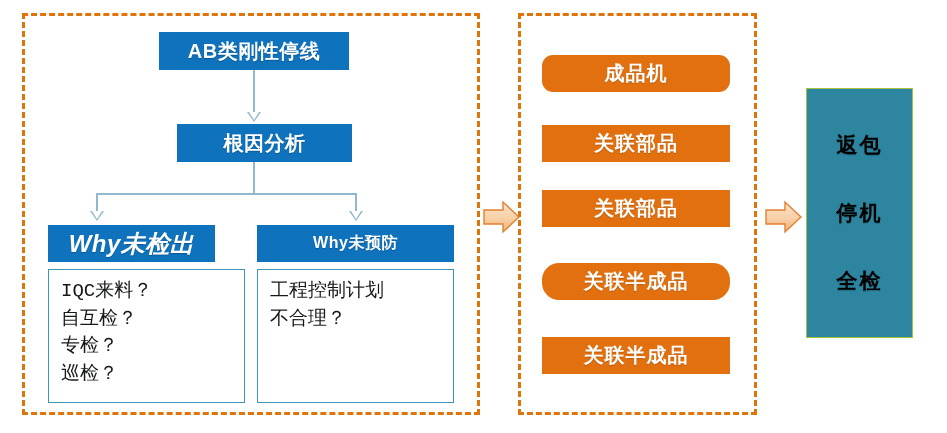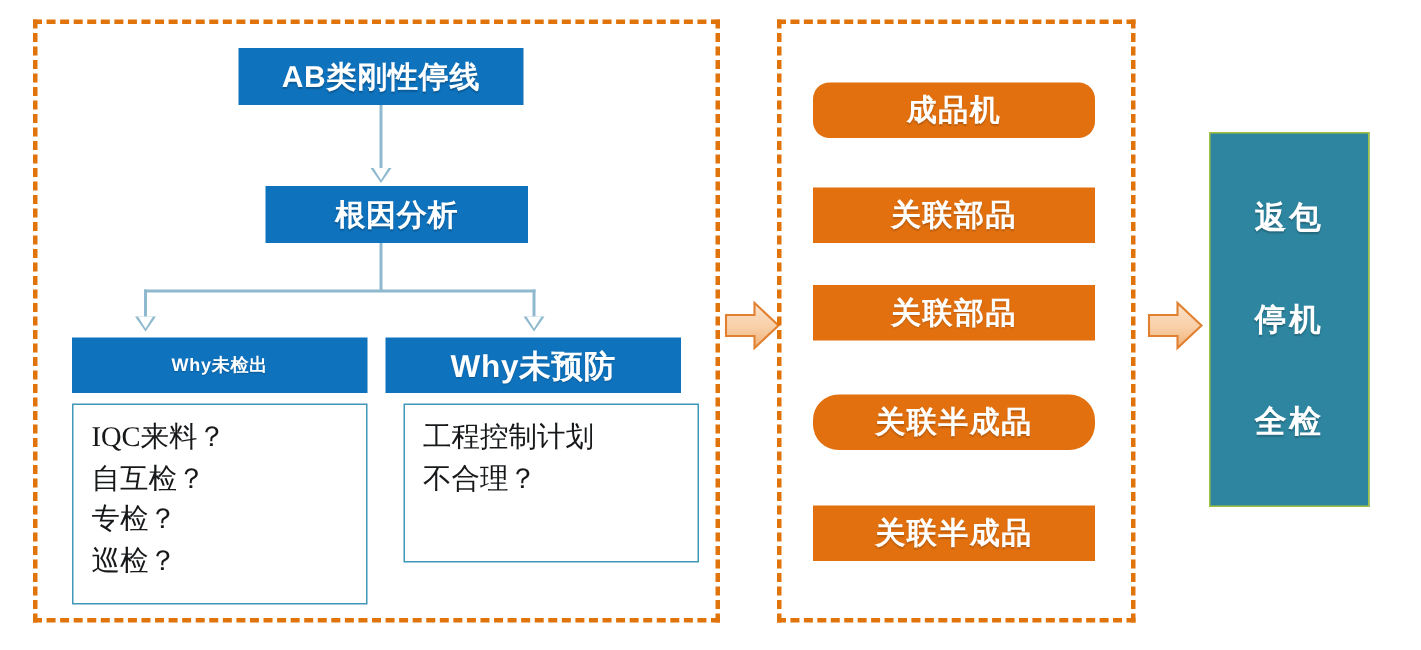--- a/index.html
+++ b/index.html
@@ -36,35 +36,35 @@
     font-weight: bold;
     display: flex;
     align-items: center;
     justify-content: center;
     box-sizing: border-box;
     letter-spacing: 0.5px;
     text-shadow: 0 1px 1px rgba(0,0,0,0.22);
   }
   #box-ab      { left: 159px; top: 32px;  width: 190px; height: 38px; font-size: 20px; }
   #box-root    { left: 177px; top: 124px; width: 175px; height: 38px; font-size: 20px; }
-  #box-why1    { left: 48px;  top: 225px; width: 197px; height: 37px; font-size: 12px; }
-  #box-why2    { left: 257px; top: 225px; width: 197px; height: 37px; font-size: 21px; }
+  #box-why1    { left: 48px;  top: 225px; width: 167px; height: 37px; font-size: 24px; font-style: italic; }
+  #box-why2    { left: 257px; top: 225px; width: 197px; height: 37px; font-size: 16px; }
 
   
   .note-box {
     position: absolute;
     background: #ffffff;
     border: 1.5px solid #3E96B8;
     box-sizing: border-box;
     padding: 8px 10px 0 12px;
   }
   #note-1 { left: 48px;  top: 269px; width: 197px; height: 134px; }
-  #note-2 { left: 269px; top: 269px; width: 197px; height: 106px; }
+  #note-2 { left: 257px; top: 269px; width: 197px; height: 134px; }
   .note-line {
-    font-family: Liberation Serif, serif;
+    font-family: Liberation Mono, monospace;
     font-size: 19px;
     color: #16181a;
     line-height: 1.45;
     white-space: nowrap;
   }
 
   
   .conn {
     position: absolute;
     background: #8FB9CE;
@@ -116,21 +116,21 @@
     background: #2E85A0;
     border: 1.5px solid #A3C13E;
     box-sizing: border-box;
     display: flex;
     flex-direction: column;
     align-items: center;
     justify-content: space-around;
     padding: 22px 0;
   }
   #teal-box .teal-line {
-    color: #ffffff;
+    color: #000000;
     font-weight: bold;
     font-size: 21px;
     letter-spacing: 2px;
     text-shadow: 0 1px 1px rgba(0,0,0,0.22);
   }
 
   
   .block-arrow { position: absolute; }
 </style>
 </head>

